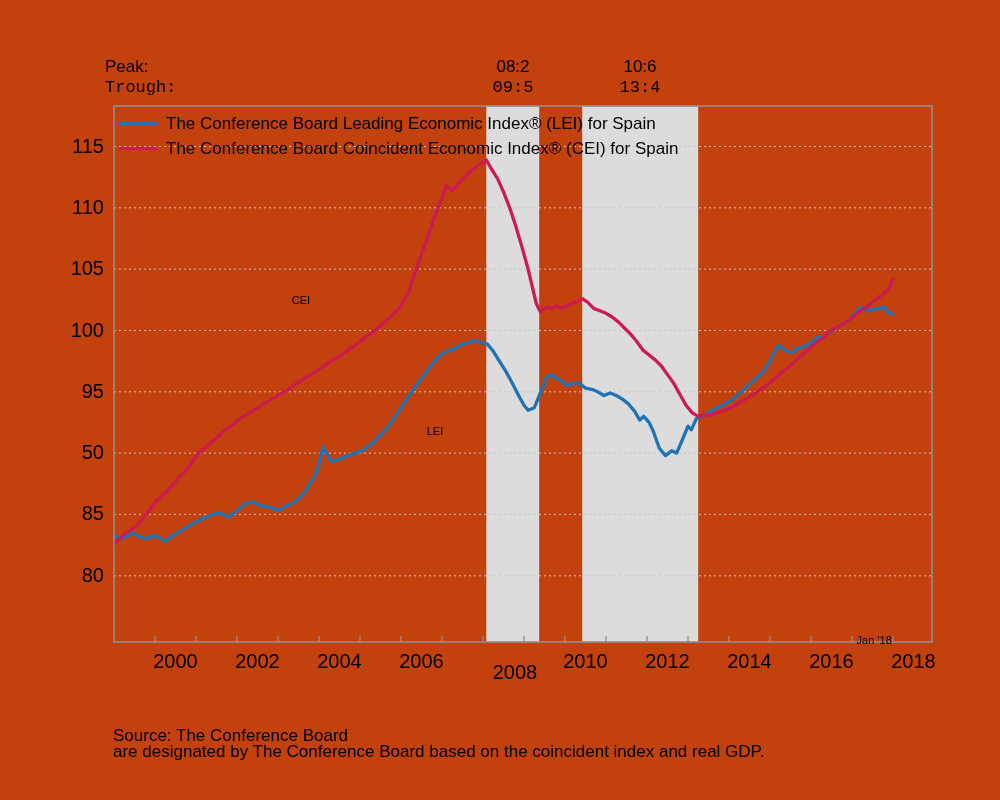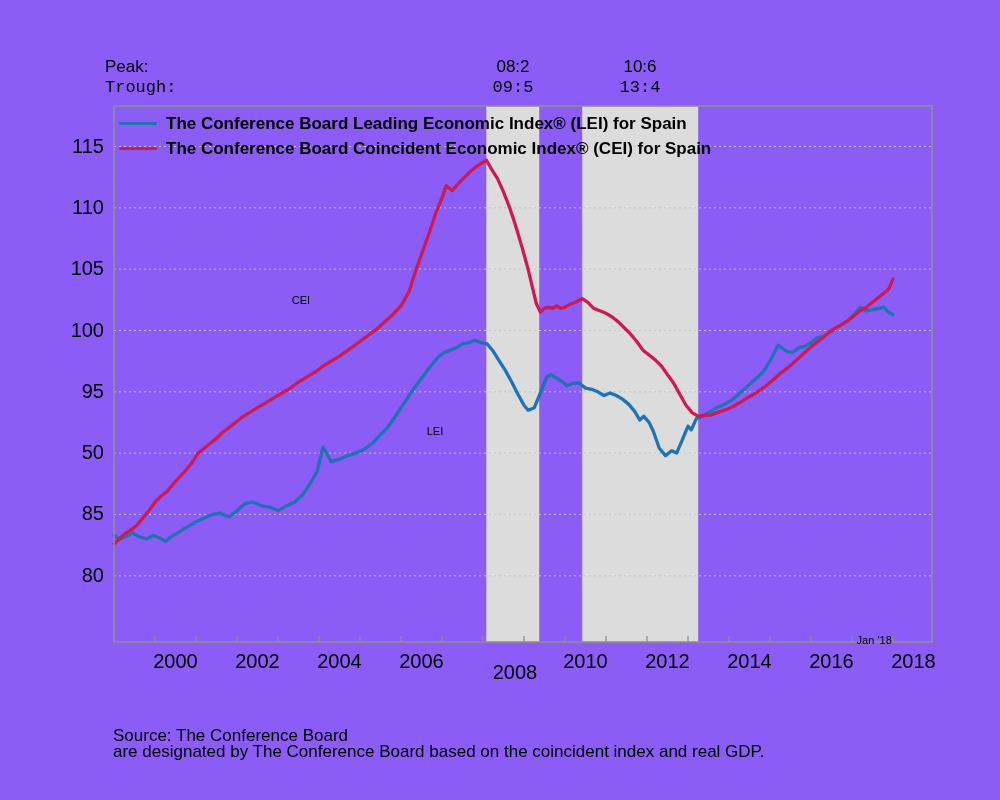--- a/index.html
+++ b/index.html
@@ -1,26 +1,26 @@
 <!DOCTYPE html>
 <html><head>
 <meta charset="utf-8">
 <style>
   html,body{margin:0;padding:0;background:#fff;}
-  #fig{position:relative;width:1000px;height:800px;background:#8b5cf6;overflow:hidden;
+  #fig{position:relative;width:1000px;height:800px;background:#c2410c;overflow:hidden;
        font-family:"Liberation Sans",sans-serif;color:#000;}
   #plot-svg{position:absolute;left:0;top:0;}
   .hdr-label{position:absolute;left:105px;font-size:17px;}
   .hdr-val{position:absolute;width:64px;text-align:center;font-size:17px;}
   #peak-row .hdr-label,#peak-row .hdr-val{top:57px;}
   #trough-row .hdr-label,#trough-row .hdr-val{top:78px;font-family:Liberation Mono, monospace;}
   .pv1{left:481px;}
   .pv2{left:608px;}
   #legend{position:absolute;left:119px;top:111px;}
-  .legend-row{display:flex;align-items:center;height:25px;font-weight:bold;}
+  .legend-row{display:flex;align-items:center;height:25px;}
   .legend-swatch{display:inline-block;width:38px;height:3.5px;margin-right:9px;border-radius:1px;}
   .legend-text{font-size:17px;white-space:nowrap;}
   .y-tick-label{position:absolute;left:0;width:104px;text-align:right;font-size:20px;
                 transform:translateY(-52%);}
   .x-tick-label{position:absolute;top:650px;font-size:20px;transform:translateX(-50%);white-space:nowrap;}
   .annotation{position:absolute;font-size:11px;transform:translate(-50%,-52%);white-space:nowrap;}
   .footnote{position:absolute;left:113px;font-size:17px;white-space:nowrap;}
   #fn1{top:677px;} #fn2{top:742px;} #fn3{top:726px;}
 </style>
 </head>

